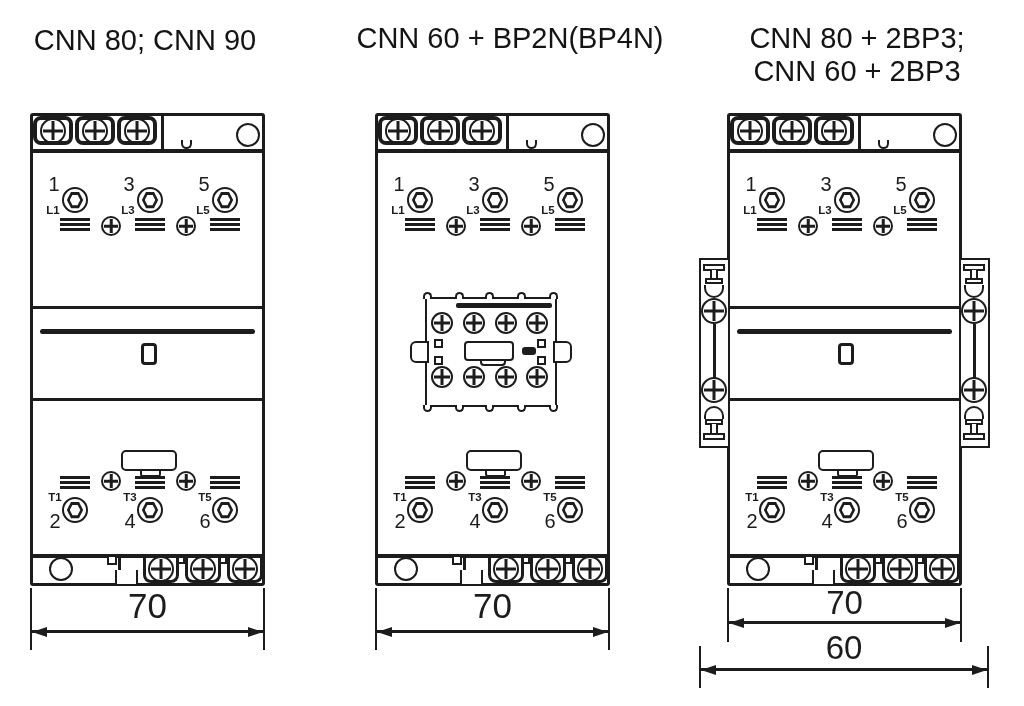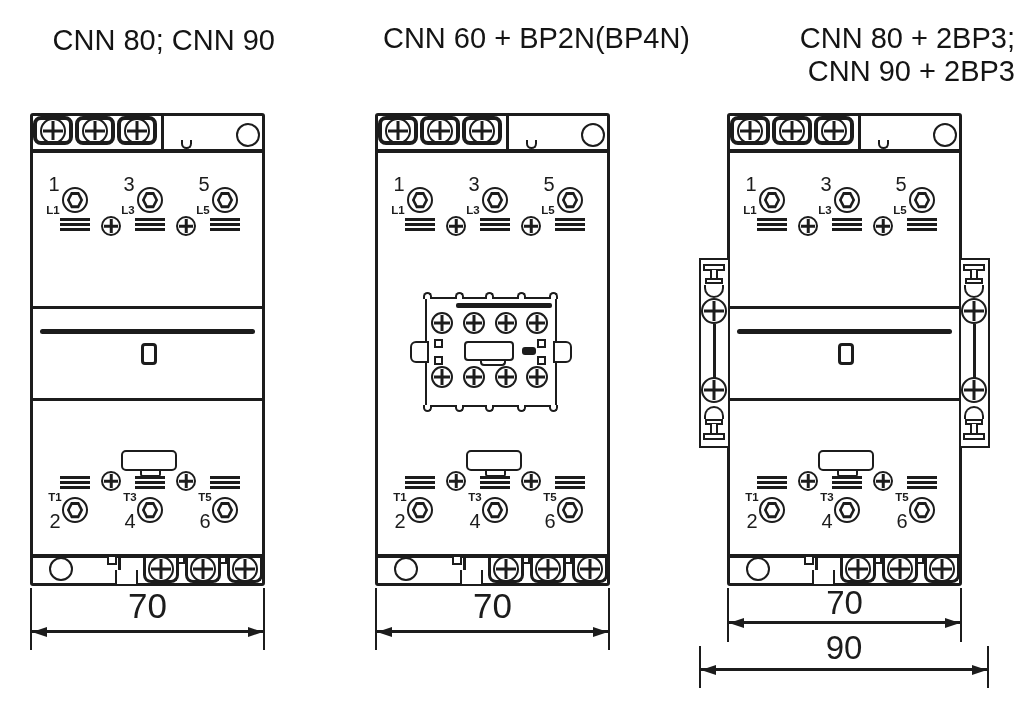--- a/index.html
+++ b/index.html
@@ -5,21 +5,21 @@
   :root{ --ink:#1c1c1c; }
   *{ box-sizing:border-box; margin:0; padding:0; }
   html,body{ background:#fff; }
   .canvas{
     position:relative; width:1024px; height:706px; background:#fff;
     font-family:"Liberation Sans","DejaVu Sans",sans-serif; color:var(--ink);
     overflow:hidden;
   }
 
   
-  .title{ position:absolute; font-size:29px; line-height:33px; text-align:right; color:#141414; }
+  .title{ position:absolute; font-size:29px; line-height:33px; text-align:center; color:#141414; }
   #t1{ left:15px; top:24px; width:260px; }
   #t2{ left:330px; top:22px; width:360px; }
   #t3{ left:699px; top:22px; width:316px; }
 
   
   .cbody{ position:absolute; width:235px; height:473px; border:3px solid var(--ink); border-radius:3px; background:#fff; }
   #d1{ left:30px; top:113px; } #d2{ left:375px; top:113px; } #d3{ left:727px; top:113px; }
 
   
   .tstrip{ position:absolute; left:0; right:0; top:0; height:37px; border-bottom:4px solid var(--ink); }
@@ -115,21 +115,21 @@
 <div class="canvas">
 
   <div class="title" id="t1">
     <div>CNN 80; CNN 90</div>
   </div>
   <div class="title" id="t2">
     <div>CNN 60 + BP2N(BP4N)</div>
   </div>
   <div class="title" id="t3">
     <div>CNN 80 + 2BP3;</div>
-    <div>CNN 90 + 2BP3</div>
+    <div>CNN 60 + 2BP3</div>
   </div>
 
   <div class="cbody" id="d1">
 
   <div class="tstrip">
     <div class="term" style="left:0">
           <div class="screw s26 ctr"></div>
         </div>
     <div class="term" style="left:42px">
           <div class="screw s26 ctr"></div>
@@ -431,16 +431,16 @@
       </div>
     <div class="dtext">70</div>
   </div>
   <div class="dim" id="dimD">
     <div class="ext le"></div>
     <div class="ext re"></div>
     <div class="dline">
         <i class="ar l"></i>
         <i class="ar r"></i>
       </div>
-    <div class="dtext">90</div>
+    <div class="dtext">60</div>
   </div>
 
 </div>
 
 </body></html>

